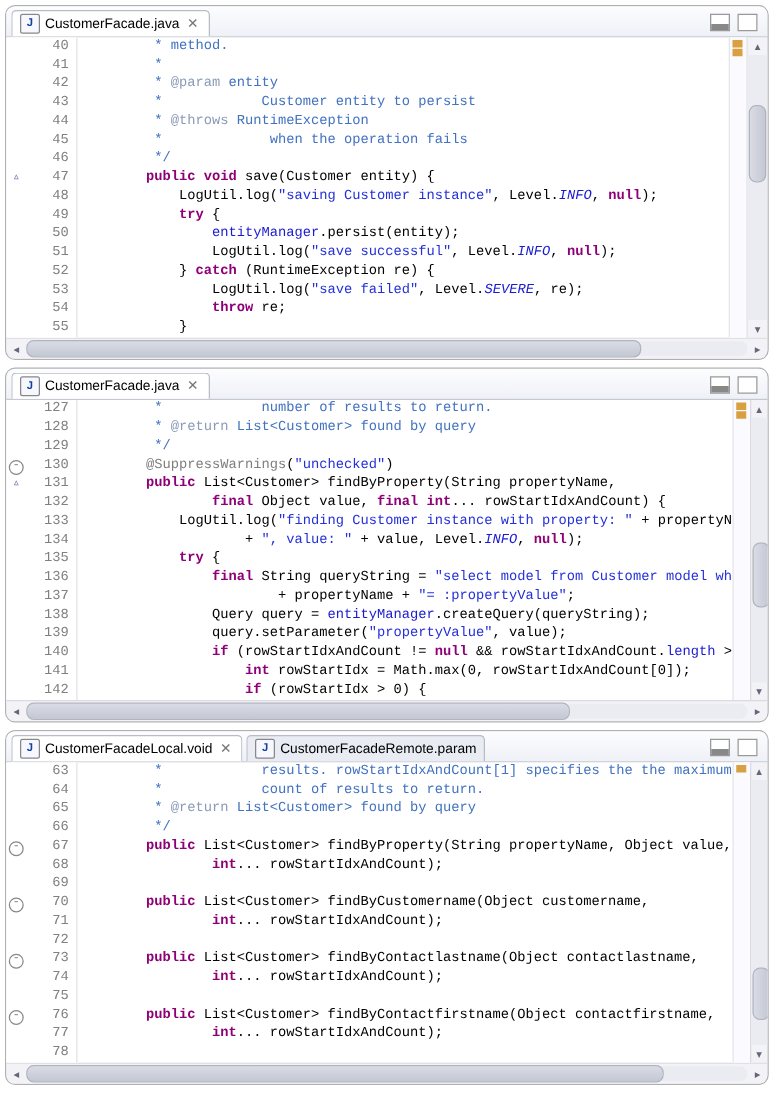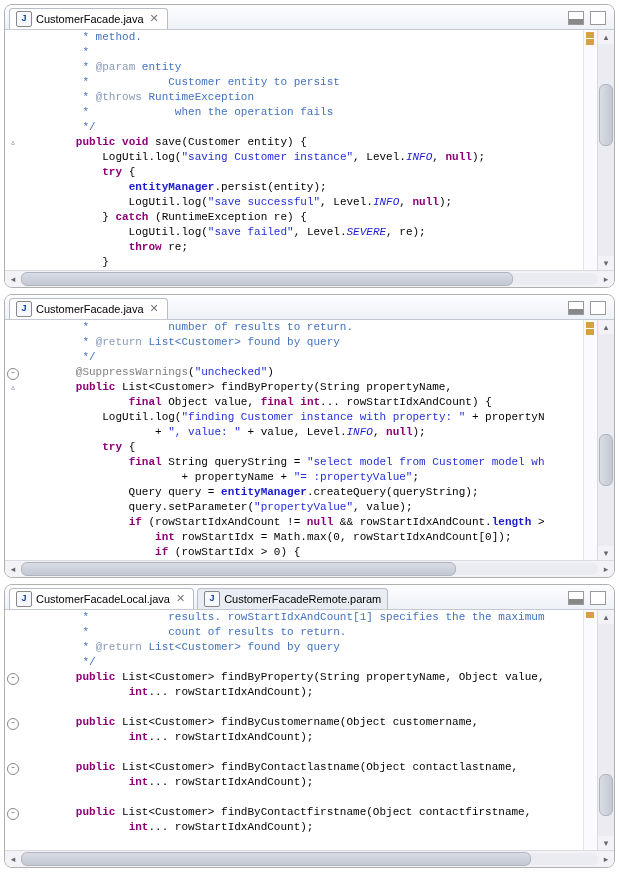--- a/index.html
+++ b/index.html
@@ -143,21 +143,21 @@
     overflow: hidden;
     padding-left: 2px;
   }
   .code-col div {
     height: 15px;
   }
   .c-comment { color: #4272c0; }
   .c-kw { color: #8f0077; font-weight: bold; }
   .c-str { color: #2430d8; }
   .c-static { }
-  .c-field { color: #1a1ad0; font-weight: bold; }
+  .c-field { color: #1a1ad0; }
   .c-const { color: #1a1ad0; font-style: italic; }
   .c-ann2 { color: #7f7f7f; }
   .c-tag { color: #8a9bb8; }
   .hscroll {
     height: 16px;
     background: #f3f3f7;
     border-top: 1px solid #dadae0;
     display: flex;
     align-items: center;
   }
@@ -243,20 +243,38 @@
           <div class="marker"><span class="tri">▵</span></div>
           <div class="marker"></div>
           <div class="marker"></div>
           <div class="marker"></div>
           <div class="marker"></div>
           <div class="marker"></div>
           <div class="marker"></div>
           <div class="marker"></div>
           <div class="marker"></div>
         </div>
+      <div class="ln-col" id="p1-ln">
+          <div>40</div>
+          <div>41</div>
+          <div>42</div>
+          <div>43</div>
+          <div>44</div>
+          <div>45</div>
+          <div>46</div>
+          <div>47</div>
+          <div>48</div>
+          <div>49</div>
+          <div>50</div>
+          <div>51</div>
+          <div>52</div>
+          <div>53</div>
+          <div>54</div>
+          <div>55</div>
+        </div>
       <div class="code-col" id="p1-code"><div>         <span class="c-comment">* method.</span></div><div>         <span class="c-comment">* </span></div><div>         <span class="c-comment">* </span><span class="c-tag">@param</span><span class="c-comment"> entity</span></div><div>         <span class="c-comment">*            Customer entity to persist</span></div><div>         <span class="c-comment">* </span><span class="c-tag">@throws</span><span class="c-comment"> RuntimeException</span></div><div>         <span class="c-comment">*             when the operation fails</span></div><div>         <span class="c-comment">*/</span></div><div>        <span class="c-kw">public</span> <span class="c-kw">void</span> save(Customer entity) {</div><div>            LogUtil.<span class="c-static">log</span>(<span class="c-str">"saving Customer instance"</span>, Level.<span class="c-const">INFO</span>, <span class="c-kw">null</span>);</div><div>            <span class="c-kw">try</span> {</div><div>                <span class="c-field">entityManager</span>.persist(entity);</div><div>                LogUtil.<span class="c-static">log</span>(<span class="c-str">"save successful"</span>, Level.<span class="c-const">INFO</span>, <span class="c-kw">null</span>);</div><div>            } <span class="c-kw">catch</span> (RuntimeException re) {</div><div>                LogUtil.<span class="c-static">log</span>(<span class="c-str">"save failed"</span>, Level.<span class="c-const">SEVERE</span>, re);</div><div>                <span class="c-kw">throw</span> re;</div><div>            }</div></div>
       <div class="ov-col" id="p1-ov">
           <div class="ov-mark ov-orange" style="top: 2px;"></div>
           <div class="ov-mark ov-orange" style="top: 9px;"></div>
         </div>
     </div>
     <div class="vscroll">
       <div class="vs-btn">▴</div>
       <div class="vs-track">
           <div class="vs-thumb" style="top:40px;height:60px"></div>
@@ -299,20 +317,38 @@
           <div class="marker"></div>
           <div class="marker"></div>
           <div class="marker"></div>
           <div class="marker"></div>
           <div class="marker"></div>
           <div class="marker"></div>
           <div class="marker"></div>
           <div class="marker"></div>
           <div class="marker"></div>
         </div>
+      <div class="ln-col" id="p2-ln">
+          <div>127</div>
+          <div>128</div>
+          <div>129</div>
+          <div>130</div>
+          <div>131</div>
+          <div>132</div>
+          <div>133</div>
+          <div>134</div>
+          <div>135</div>
+          <div>136</div>
+          <div>137</div>
+          <div>138</div>
+          <div>139</div>
+          <div>140</div>
+          <div>141</div>
+          <div>142</div>
+        </div>
       <div class="code-col" id="p2-code"><div>         <span class="c-comment">*            number of results to return.</span></div><div>         <span class="c-comment">* </span><span class="c-tag">@return</span><span class="c-comment"> List&lt;Customer&gt; found by query</span></div><div>         <span class="c-comment">*/</span></div><div>        <span class="c-ann2">@SuppressWarnings</span>(<span class="c-str">"unchecked"</span>)</div><div>        <span class="c-kw">public</span> List&lt;Customer&gt; findByProperty(String propertyName,</div><div>                <span class="c-kw">final</span> Object value, <span class="c-kw">final</span> <span class="c-kw">int</span>... rowStartIdxAndCount) {</div><div>            LogUtil.<span class="c-static">log</span>(<span class="c-str">"finding Customer instance with property: "</span> + propertyN</div><div>                    + <span class="c-str">", value: "</span> + value, Level.<span class="c-const">INFO</span>, <span class="c-kw">null</span>);</div><div>            <span class="c-kw">try</span> {</div><div>                <span class="c-kw">final</span> String queryString = <span class="c-str">"select model from Customer model wh</span></div><div>                        + propertyName + <span class="c-str">"= :propertyValue"</span>;</div><div>                Query query = <span class="c-field">entityManager</span>.createQuery(queryString);</div><div>                query.setParameter(<span class="c-str">"propertyValue"</span>, value);</div><div>                <span class="c-kw">if</span> (rowStartIdxAndCount != <span class="c-kw">null</span> &amp;&amp; rowStartIdxAndCount.<span class="c-field">length</span> &gt;</div><div>                    <span class="c-kw">int</span> rowStartIdx = Math.<span class="c-static">max</span>(0, rowStartIdxAndCount[0]);</div><div>                    <span class="c-kw">if</span> (rowStartIdx &gt; 0) {</div></div>
       <div class="ov-col" id="p2-ov">
           <div class="ov-mark ov-orange" style="top: 2px;"></div>
           <div class="ov-mark ov-orange" style="top: 9px;"></div>
         </div>
     </div>
     <div class="vscroll">
       <div class="vs-btn">▴</div>
       <div class="vs-track">
           <div class="vs-thumb" style="top:100px;height:50px"></div>
@@ -326,21 +362,21 @@
         <div class="hs-thumb" style="left:0;width:75%"></div>
       </div>
     <div class="hs-btn">▸</div>
   </div>
 </div>
 
 <div class="editor-pane">
   <div class="tab-bar">
     <div class="tab active">
       <span class="j-icon">J</span>
-      <span>CustomerFacadeLocal.java</span>
+      <span>CustomerFacadeLocal.void</span>
       <span class="close-x">✕</span>
     </div>
     <div class="tab inactive">
       <span class="j-icon">J</span>
       <span>CustomerFacadeRemote.param</span>
     </div>
     <div class="spacer"></div>
     <div class="minmax-icons">
       <div class="mm-btn mm-min"></div>
       <div class="mm-btn mm-max"></div>
@@ -358,20 +394,38 @@
           <div class="marker"></div>
           <div class="marker"><span class="ominus">-</span></div>
           <div class="marker"></div>
           <div class="marker"></div>
           <div class="marker"><span class="ominus">-</span></div>
           <div class="marker"></div>
           <div class="marker"></div>
           <div class="marker"><span class="ominus">-</span></div>
           <div class="marker"></div>
           <div class="marker"></div>
+        </div>
+      <div class="ln-col" id="p3-ln">
+          <div>63</div>
+          <div>64</div>
+          <div>65</div>
+          <div>66</div>
+          <div>67</div>
+          <div>68</div>
+          <div>69</div>
+          <div>70</div>
+          <div>71</div>
+          <div>72</div>
+          <div>73</div>
+          <div>74</div>
+          <div>75</div>
+          <div>76</div>
+          <div>77</div>
+          <div>78</div>
         </div>
       <div class="code-col" id="p3-code"><div>         <span class="c-comment">*            results. rowStartIdxAndCount[1] specifies the the maximum</span></div><div>         <span class="c-comment">*            count of results to return.</span></div><div>         <span class="c-comment">* </span><span class="c-tag">@return</span><span class="c-comment"> List&lt;Customer&gt; found by query</span></div><div>         <span class="c-comment">*/</span></div><div>        <span class="c-kw">public</span> List&lt;Customer&gt; findByProperty(String propertyName, Object value,</div><div>                <span class="c-kw">int</span>... rowStartIdxAndCount);</div><div></div><div>        <span class="c-kw">public</span> List&lt;Customer&gt; findByCustomername(Object customername,</div><div>                <span class="c-kw">int</span>... rowStartIdxAndCount);</div><div></div><div>        <span class="c-kw">public</span> List&lt;Customer&gt; findByContactlastname(Object contactlastname,</div><div>                <span class="c-kw">int</span>... rowStartIdxAndCount);</div><div></div><div>        <span class="c-kw">public</span> List&lt;Customer&gt; findByContactfirstname(Object contactfirstname,</div><div>                <span class="c-kw">int</span>... rowStartIdxAndCount);</div><div></div></div>
       <div class="ov-col" id="p3-ov">
           <div class="ov-mark ov-orange" style="top: 2px;"></div>
         </div>
     </div>
     <div class="vscroll">
       <div class="vs-btn">▴</div>
       <div class="vs-track">
           <div class="vs-thumb" style="top:150px;height:40px"></div>

